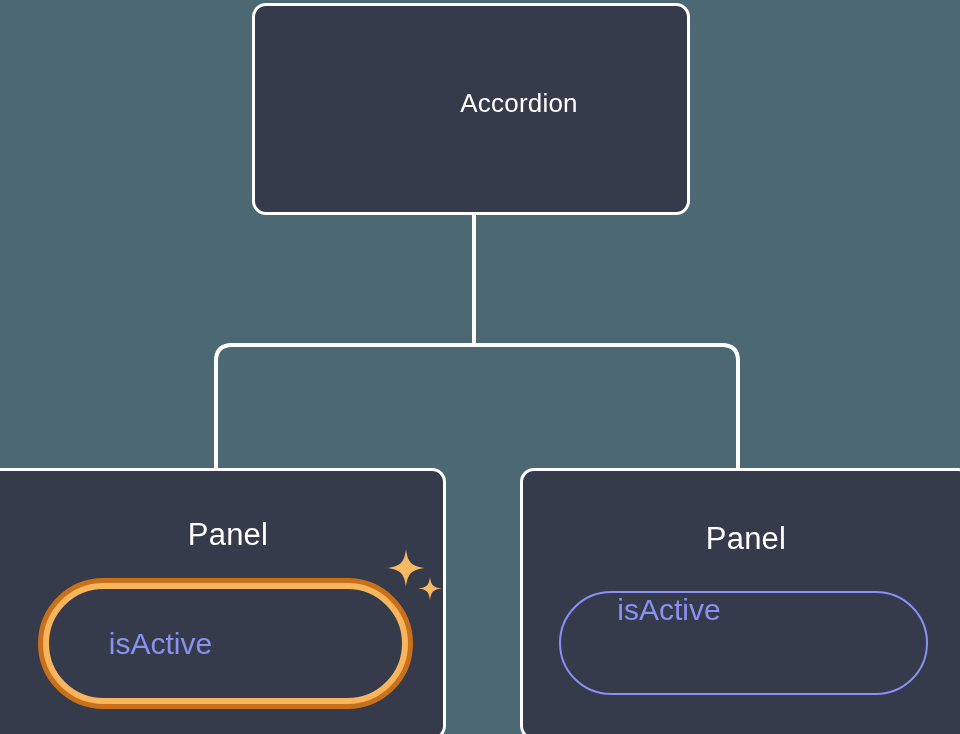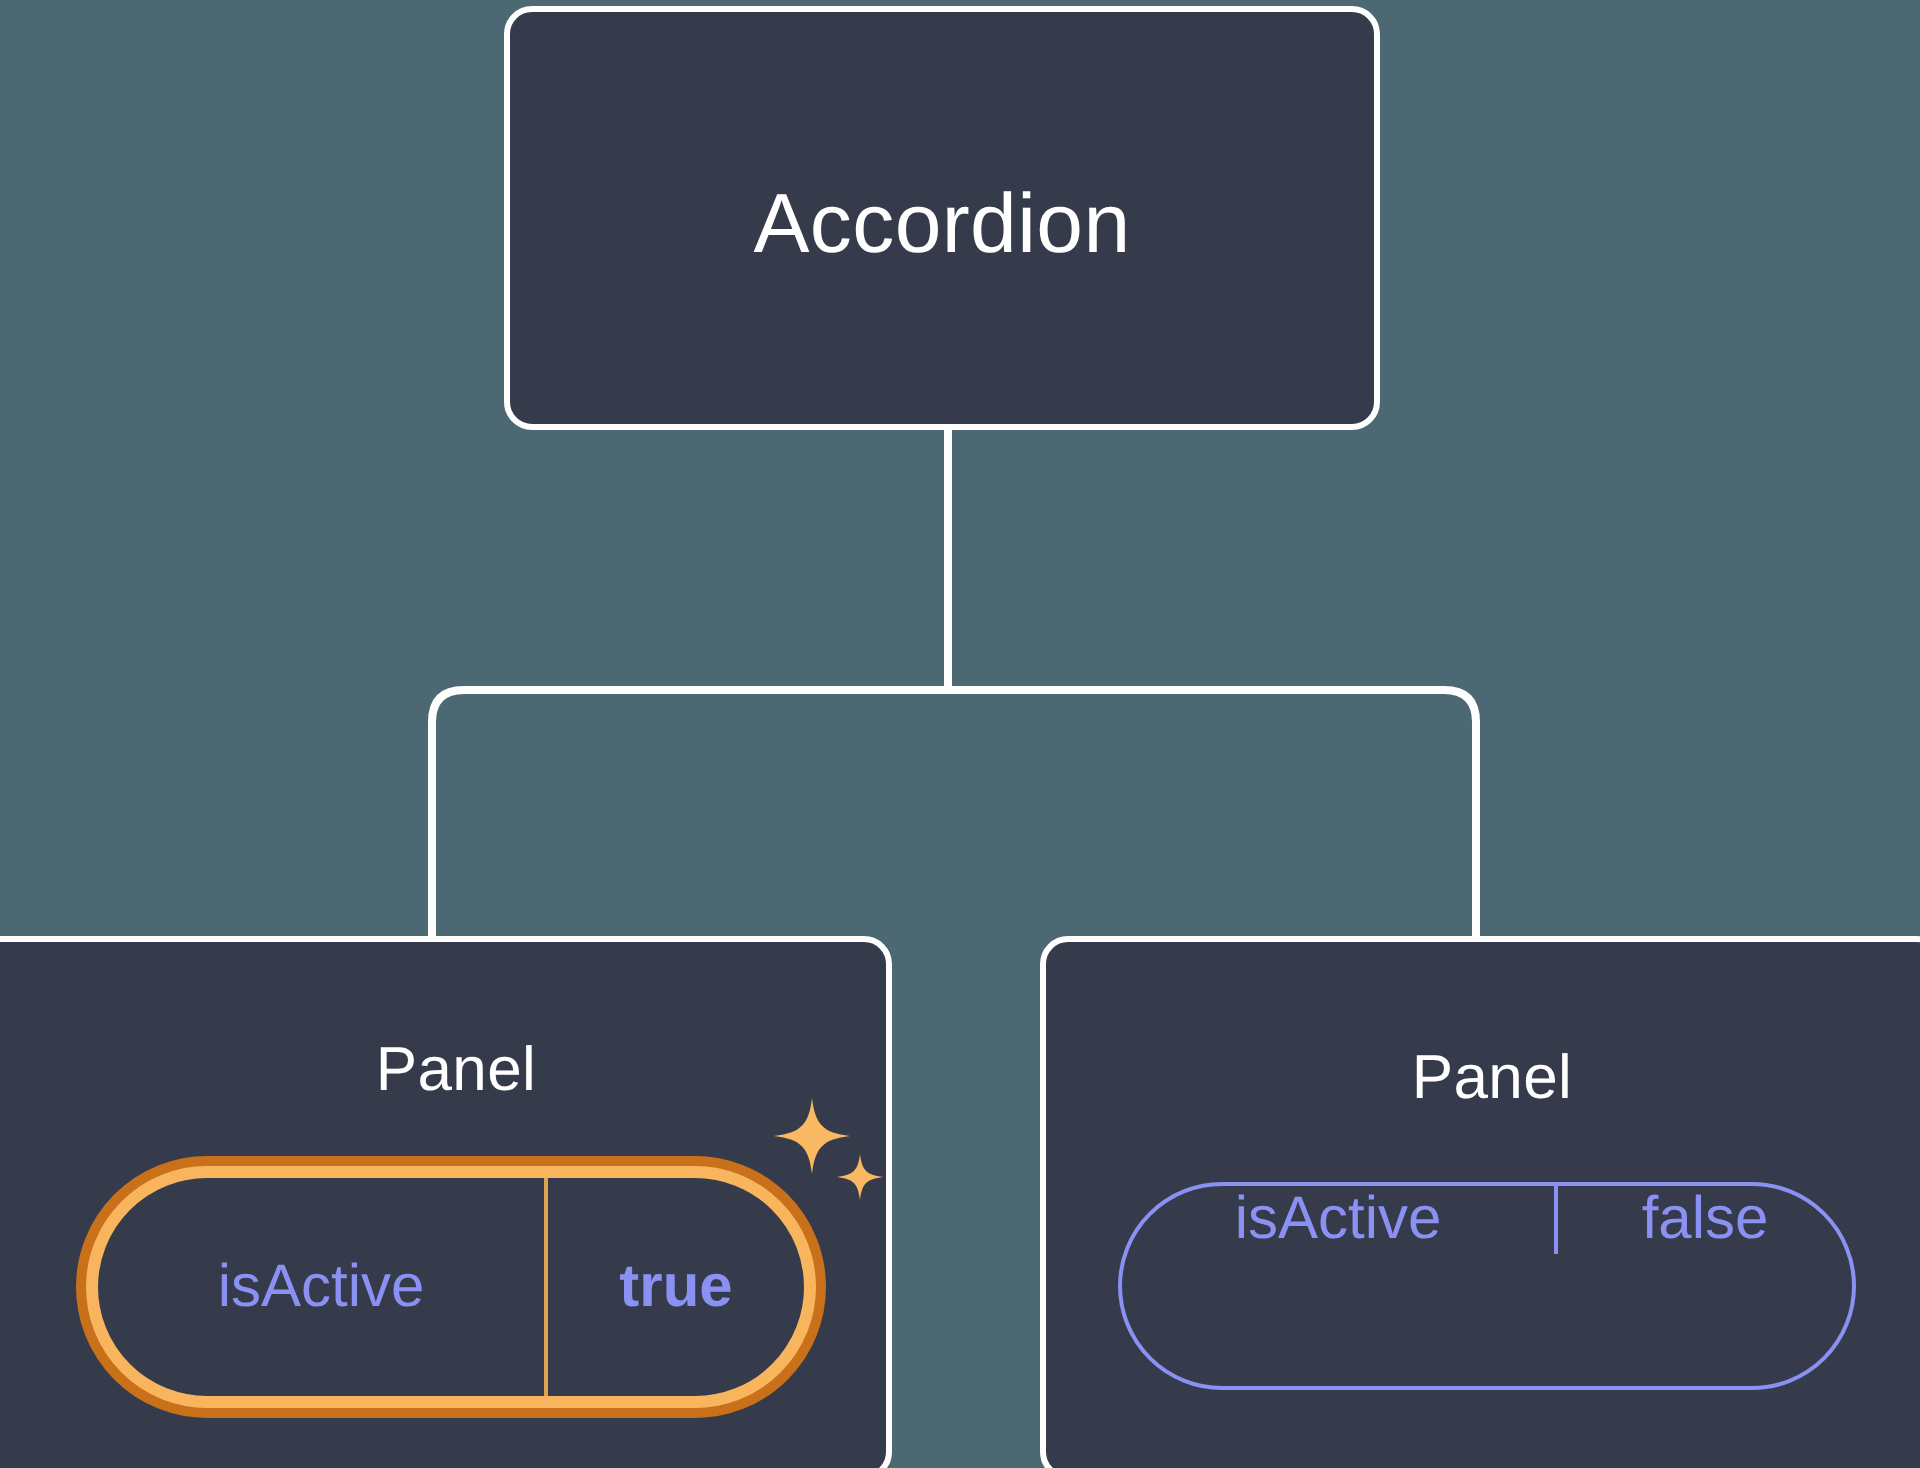--- a/index.html
+++ b/index.html
@@ -68,21 +68,22 @@
     width: 100%;
     text-align: center;
     color: #FFFFFF;
     font-weight: 400;
     letter-spacing: 0.2px;
     white-space: nowrap;
   }
 
   .node-root .node-title {
     top: 82px;
-    font-size: 42px;
+    font-size: 26px;
+    margin-left: 48px;
   }
 
   .node-child-left .node-title {
     top: 46px;
     padding-left: 12px;
     font-size: 31px;
   }
 
   .node-child-right .node-title {
     top: 50px;
@@ -200,32 +201,30 @@
   <div class="node node-root">
     <div class="node-title">Accordion</div>
   </div>
 
   <div class="node node-child-left">
     <div class="node-title">Panel</div>
 
     <div class="prop-pill pill-highlight pill-left">
       <div class="pill-highlight-inner">
         <div class="pill-key">isActive</div>
-        <div class="pill-val">true</div>
       </div>
     </div>
 
     <svg class="sparkles" viewBox="0 0 60 64" width="60" height="64" aria-hidden="true">
       <path d="M 21 0 C 22.6 13.4 26.6 17.4 40 19 C 26.6 20.6 22.6 24.6 21 38 C 19.4 24.6 15.4 20.6 2 19 C 15.4 17.4 19.4 13.4 21 0 Z" fill="#F9B963"></path>
       <path d="M 45 28 C 46 36.2 48.3 38.5 56.5 39.5 C 48.3 40.5 46 42.8 45 51 C 44 42.8 41.7 40.5 33.5 39.5 C 41.7 38.5 44 36.2 45 28 Z" fill="#F9B963"></path>
     </svg>
   </div>
 
   <div class="node node-child-right">
     <div class="node-title">Panel</div>
 
     <div class="prop-pill pill-plain pill-right">
       <div class="pill-key">isActive</div>
-      <div class="pill-val">false</div>
     </div>
   </div>
 
 </div>
 
 </body></html>

